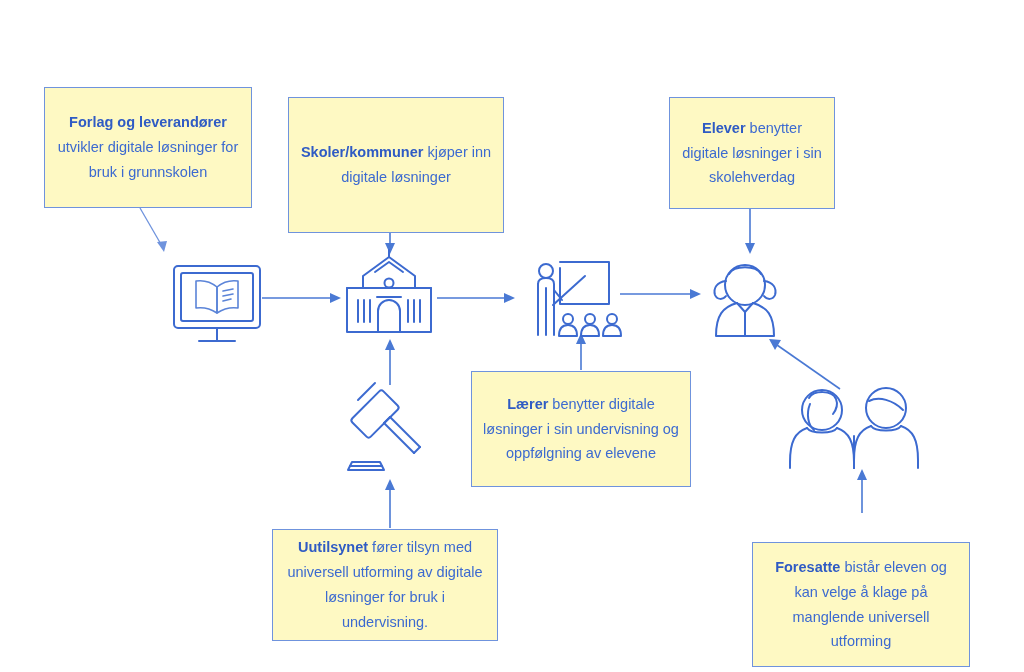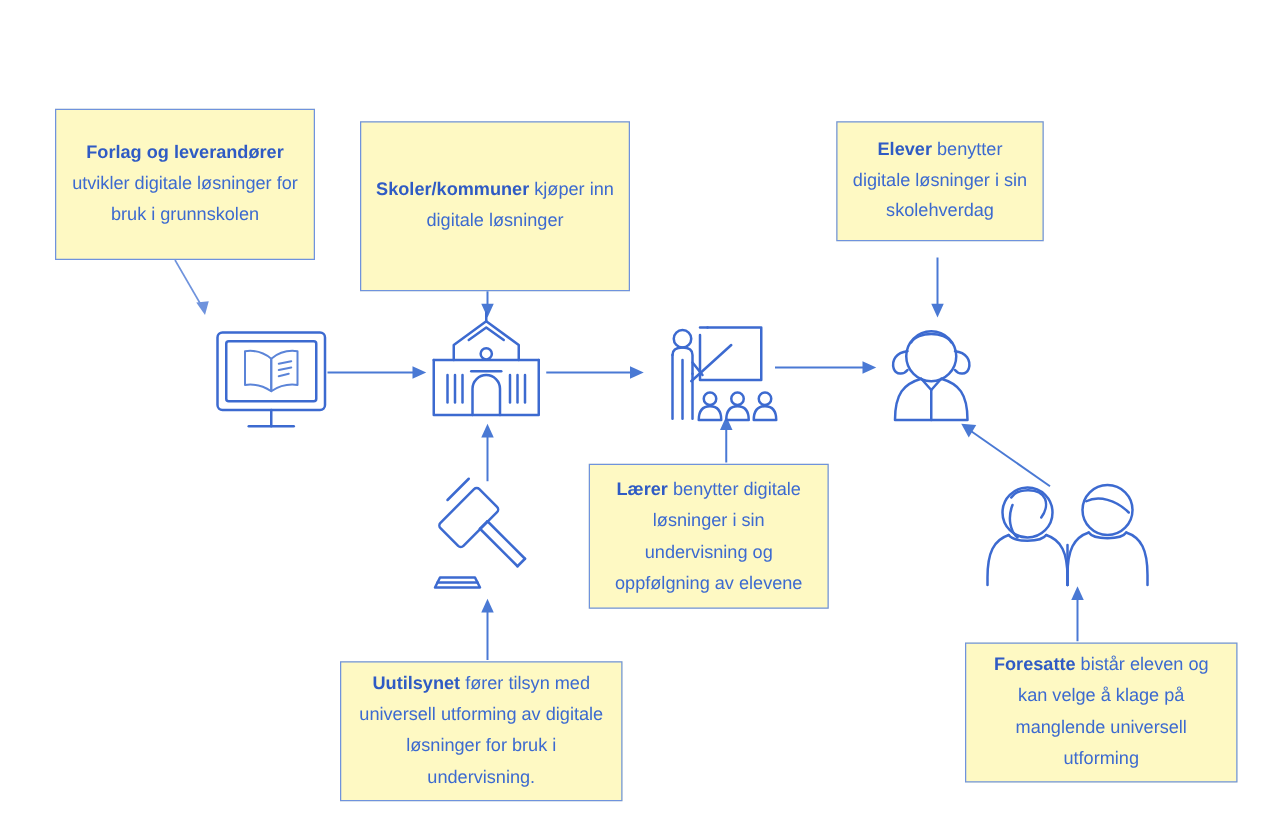--- a/index.html
+++ b/index.html
@@ -270,37 +270,37 @@
       <b>Forlag og leverandører</b><span> utvikler digitale løsninger for bruk i grunnskolen</span>
     </span>
   </div>
 
   <div class="tbox" style="left:288px; top:97px; width:216px; height:136px;">
     <span class="inner">
       <b>Skoler/kommuner</b><span> kjøper inn digitale løsninger</span>
     </span>
   </div>
 
-  <div class="tbox" style="left:669px; top:97px; width:166px; height:96px;">
+  <div class="tbox" style="left:669px; top:97px; width:166px; height:112px;">
     <span class="inner">
       <b>Elever</b><span> benytter digitale løsninger i sin skolehverdag</span>
     </span>
   </div>
 
-  <div class="tbox" style="left:471px; top:371px; width:192px; height:116px;align-items:flex-end;">
+  <div class="tbox" style="left:471px; top:371px; width:220px; height:116px;">
     <span class="inner">
       <b>Lærer</b><span> benytter digitale løsninger i sin undervisning og oppfølgning av elevene</span>
     </span>
   </div>
 
   <div class="tbox" style="left:272px; top:529px; width:226px; height:112px;">
     <span class="inner">
       <b>Uutilsynet</b><span> fører tilsyn med universell utforming av digitale løsninger for bruk i undervisning.</span>
     </span>
   </div>
 
-  <div class="tbox" style="left:752px; top:514px; width:218px; height:112px;margin-left:20px;">
+  <div class="tbox" style="left:752px; top:542px; width:218px; height:125px;">
     <span class="inner">
       <b>Foresatte</b><span> bistår eleven og kan velge å klage på manglende universell utforming</span>
     </span>
   </div>
 
 </div>
 
 </body></html>

